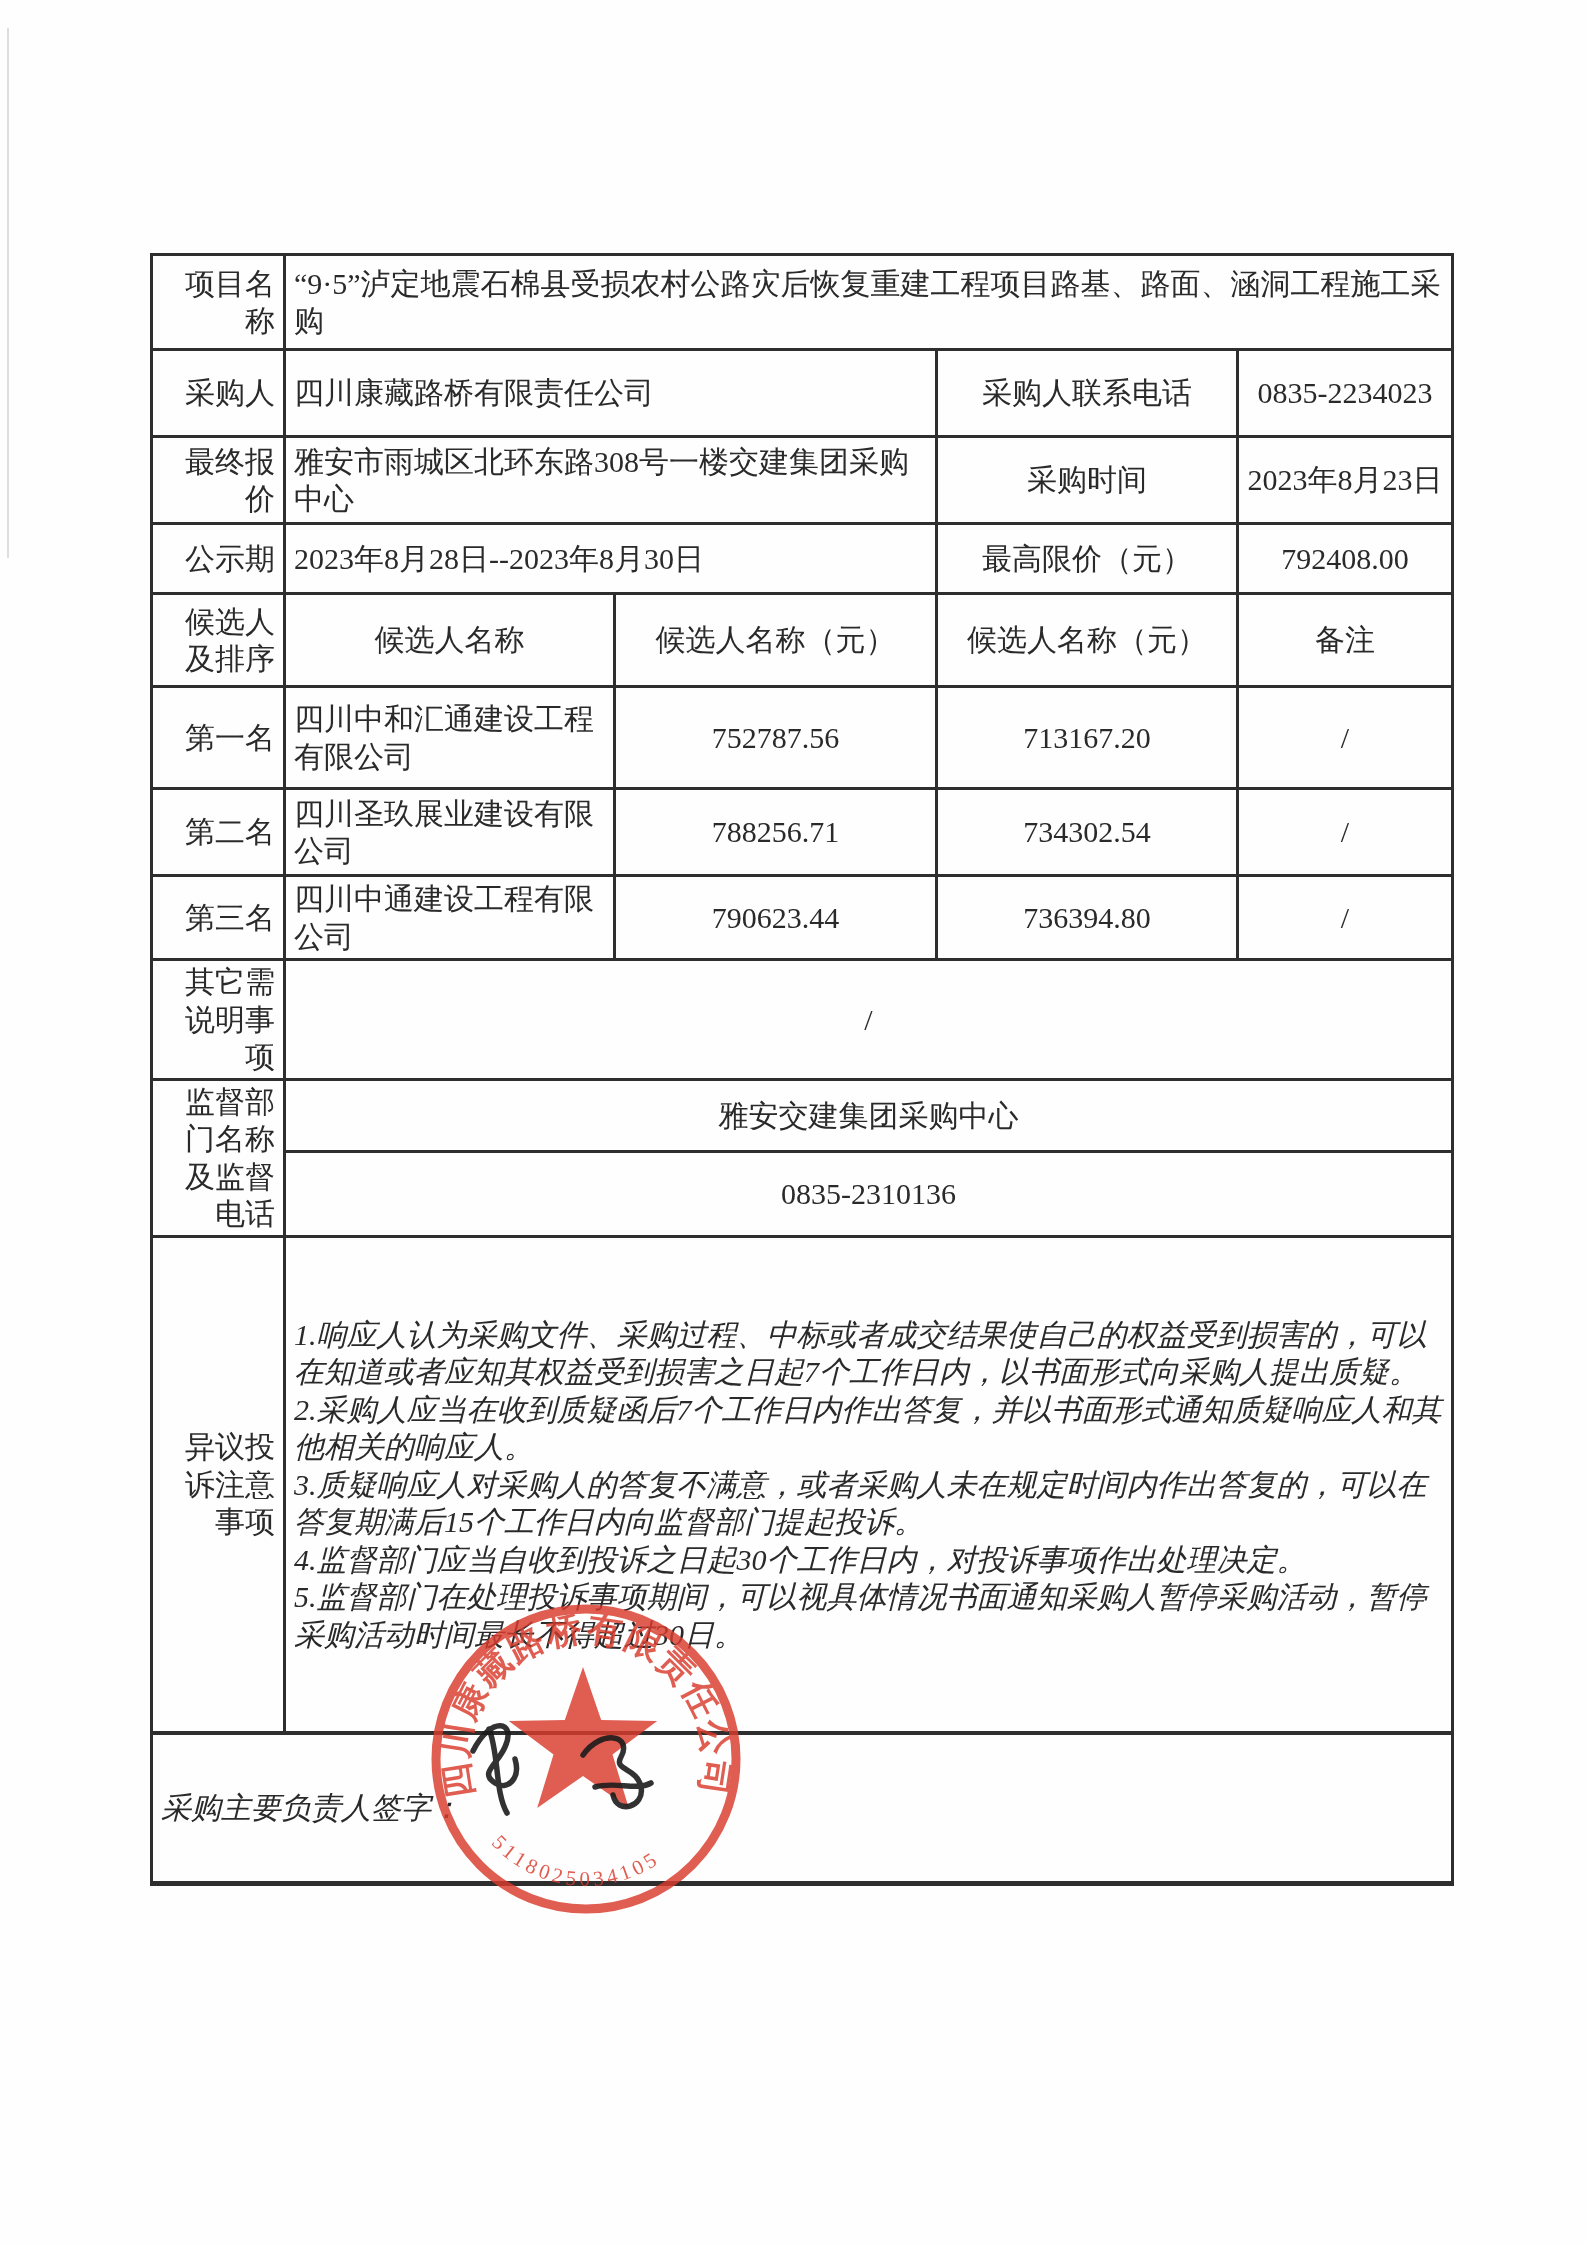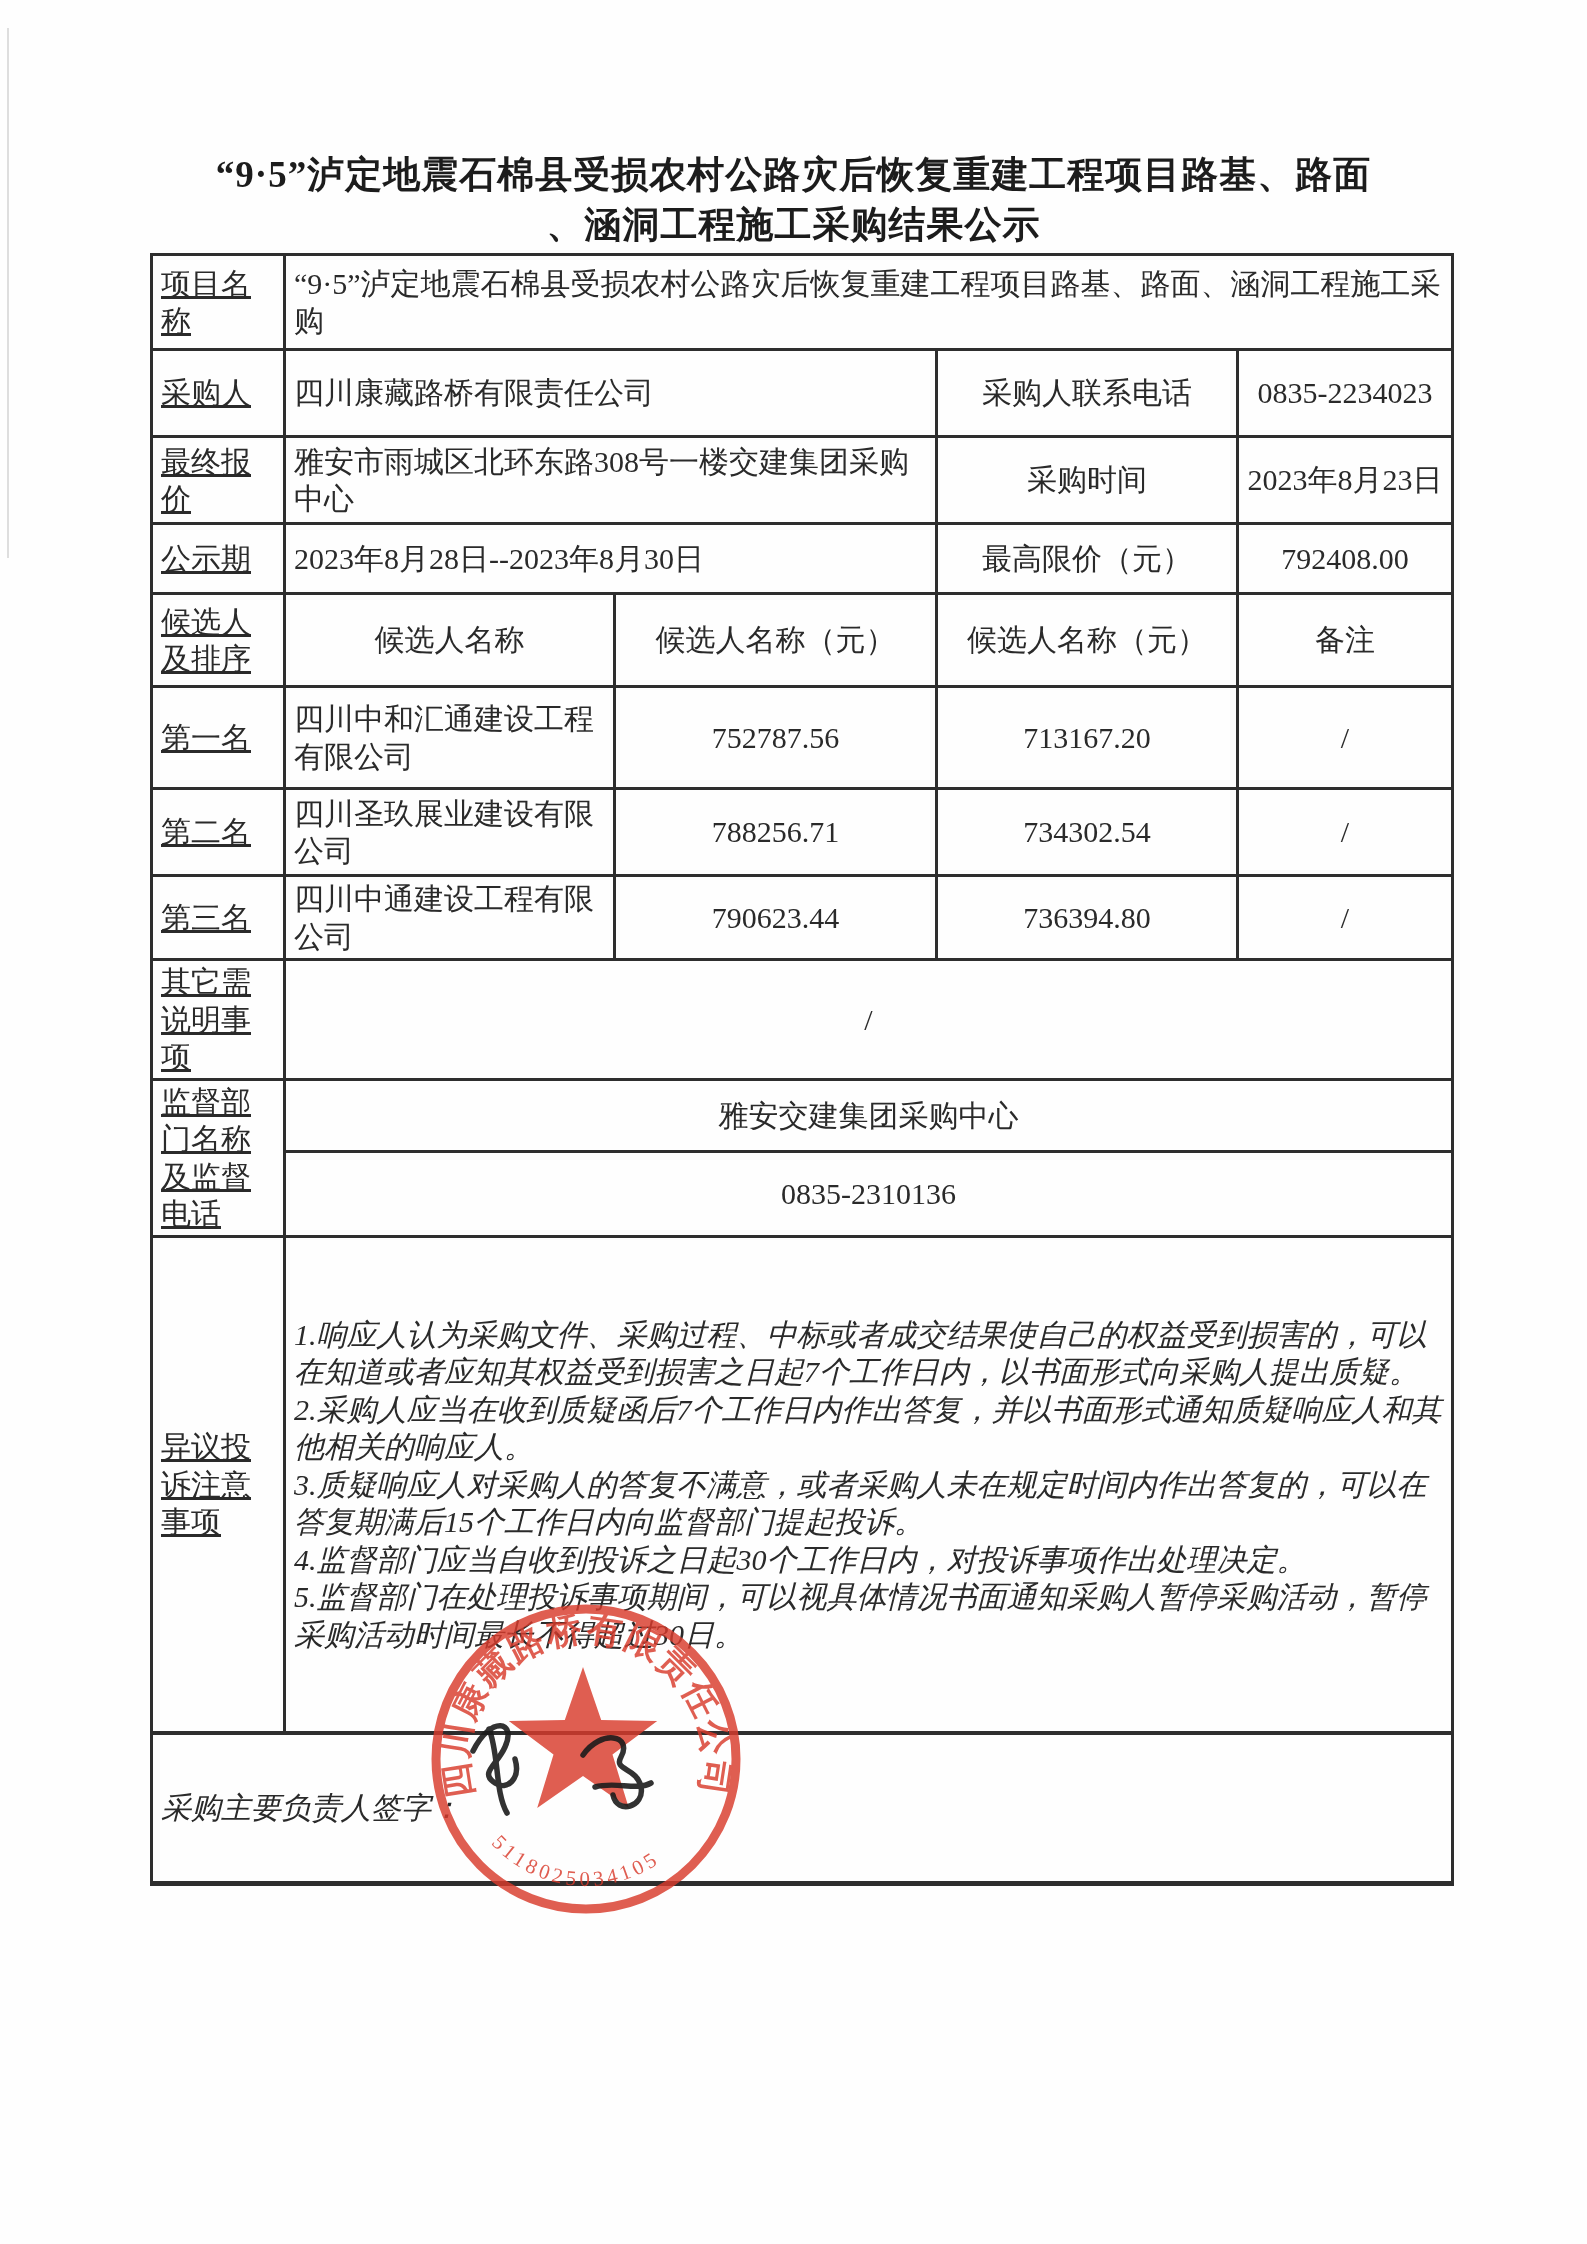--- a/index.html
+++ b/index.html
@@ -13,43 +13,39 @@
   
   .edge-line { position:absolute; left:7px; top:28px; width:2px; height:530px; background:#cccccc; opacity:.65; }
 
   .title { position:absolute; top:150px; left:0; width:100%; text-align:center;
            font-size:37px; font-weight:bold; line-height:50px; color:#1c1c1c; letter-spacing:1px; }
 
   table.doc { position:absolute; left:150px; top:253px; width:1301px;
               border-collapse:collapse; table-layout:fixed; font-size:30px; color:#2a2a2a; }
   table.doc td { border:3px solid #2e2e2e; vertical-align:middle;
                  padding:2px 8px; line-height:1.25; word-break:break-all; }
-  td.lab { text-align:left; padding:2px 2px;text-decoration:underline; }
+  td.lab { text-align:right; padding:2px 2px; }
   td.ctr { text-align:center; }
   td.lft { text-align:left; }
   tr.sig-row td { border-top-width:4px; border-bottom-width:5px;font-style:italic; }
   .obj-cell { padding:2px 10px 2px 14px; }
   .obj-cell p { margin:0;font-style:italic; }
 
   .stamp { position:absolute; left:400px; top:1573px; width:372px; height:372px; pointer-events:none; }
   .stamp-name { font-size:35px; letter-spacing:2px; font-weight:bold; }
   .stamp-num  { font-size:21px; letter-spacing:4px; }
   .signature { position:absolute; left:455px; top:1695px; width:240px; height:150px; pointer-events:none; }
 </style>
 </head>
 <body>
 
 <div class="page">
 
   <div class="edge-line"></div>
 
-  <div class="title">
-    <div>“9·5”泸定地震石棉县受损农村公路灾后恢复重建工程项目路基、路面</div>
-    <div>、涵洞工程施工采购结果公示</div>
-  </div>
 
   <table class="doc">
     <colgroup>
       <col style="width:133px">
         <col style="width:330px">
         <col style="width:322px">
       <col style="width:301px">
         <col style="width:215px">
     </colgroup>
 

